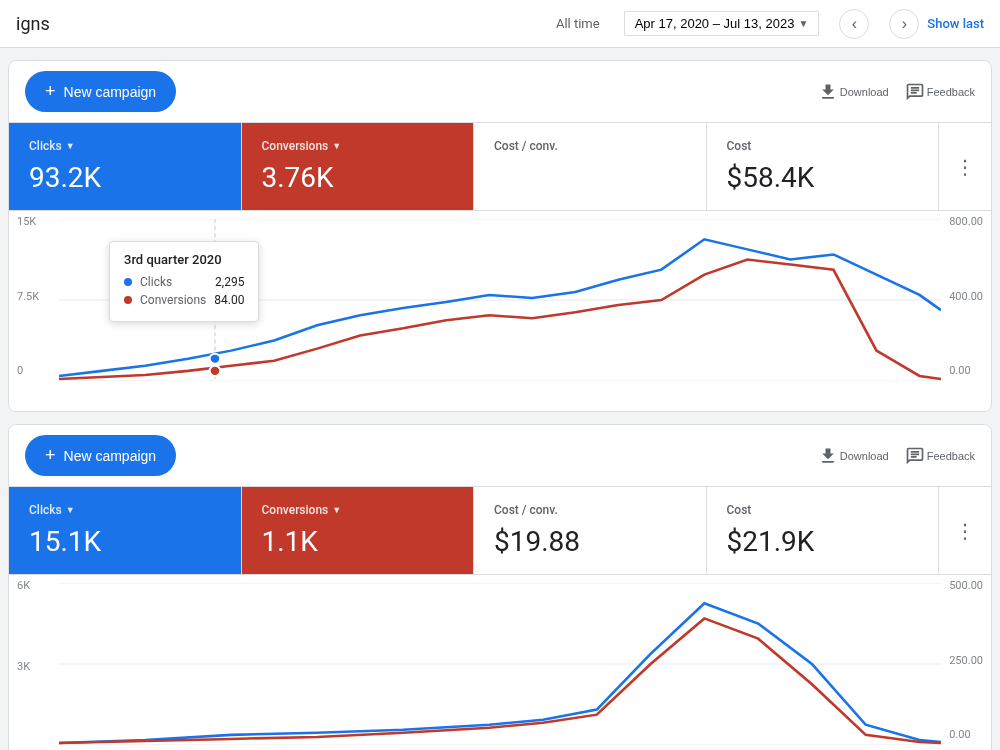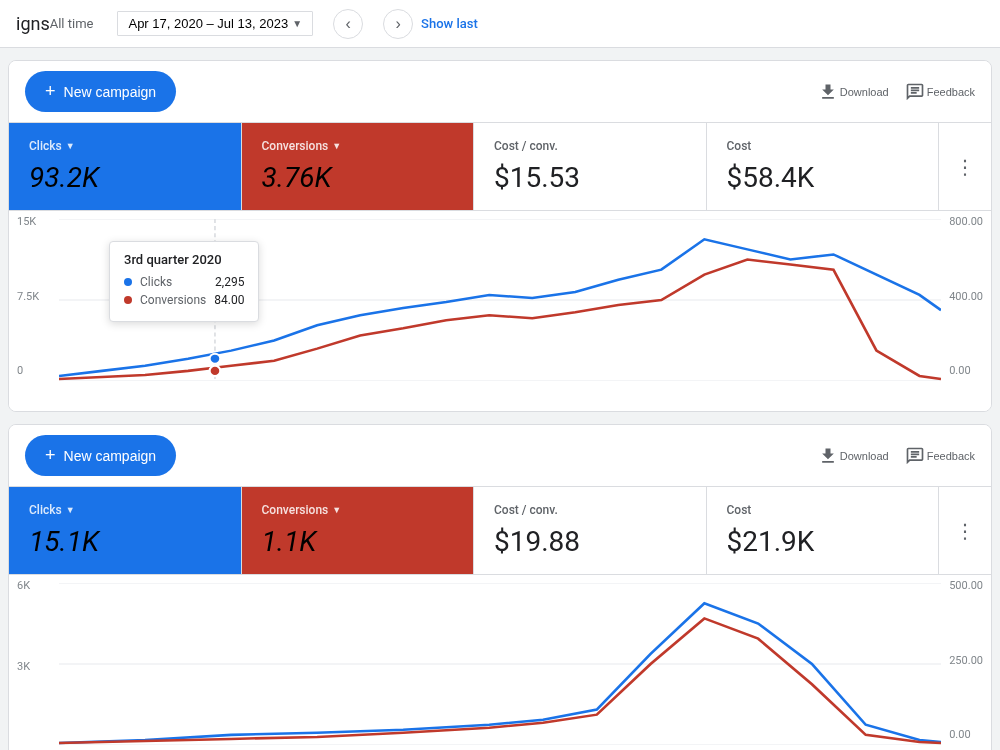--- a/index.html
+++ b/index.html
@@ -8,21 +8,21 @@
       background: #f1f3f4;
       font-size: 14px;
       color: #202124;
       overflow-x: hidden;
     }
 
     
     .top-bar {
       display: flex;
       align-items: center;
-      justify-content: flex-start;
+      justify-content: space-between;
       background: #fff;
       border-bottom: 1px solid #dadce0;
       padding: 8px 16px;
       height: 48px;
     }
     .top-bar-left {
       font-size: 18px;
       font-weight: 400;
       color: #202124;
     }
@@ -167,22 +167,21 @@
       color: #5f6368;
     }
     .metric-label .arrow-down {
       font-size: 9px;
     }
     .metric-value {
       font-size: 28px;
       font-weight: 400;
     }
     .metric-value.light {
-      color: #000000;
-      font-style: italic;
+      color: #ffffff;
     }
     .metric-value.dark {
       color: #202124;
     }
     .more-btn {
       display: flex;
       align-items: center;
       justify-content: center;
       padding: 16px;
       color: #5f6368;
@@ -336,21 +335,20 @@
       <div class="metric-label light">
         <span>Conversions</span>
         <span class="arrow-down">▼</span>
       </div>
       <div class="metric-value light">3.76K</div>
     </div>
     <div class="metric-cell">
       <div class="metric-label dark">
         <span>Cost / conv.</span>
       </div>
-      <div class="metric-value dark">$15.53</div>
     </div>
     <div class="metric-cell">
       <div class="metric-label dark">
         <span>Cost</span>
       </div>
       <div class="metric-value dark">$58.4K</div>
     </div>
     <div class="more-btn">⋮</div>
   </div>
 

